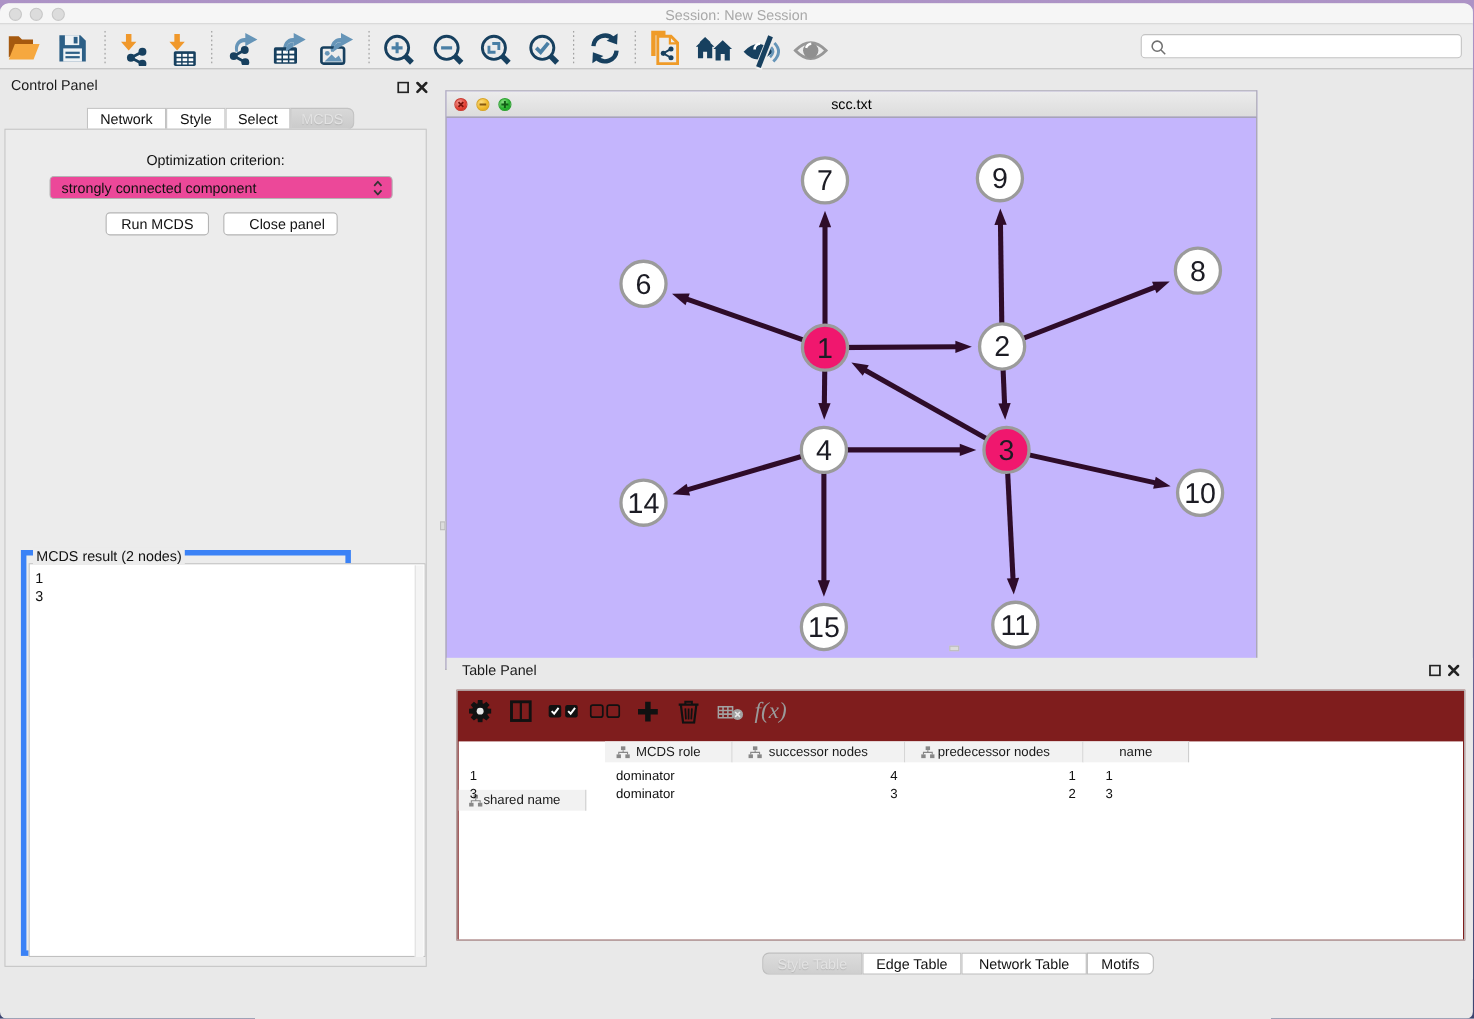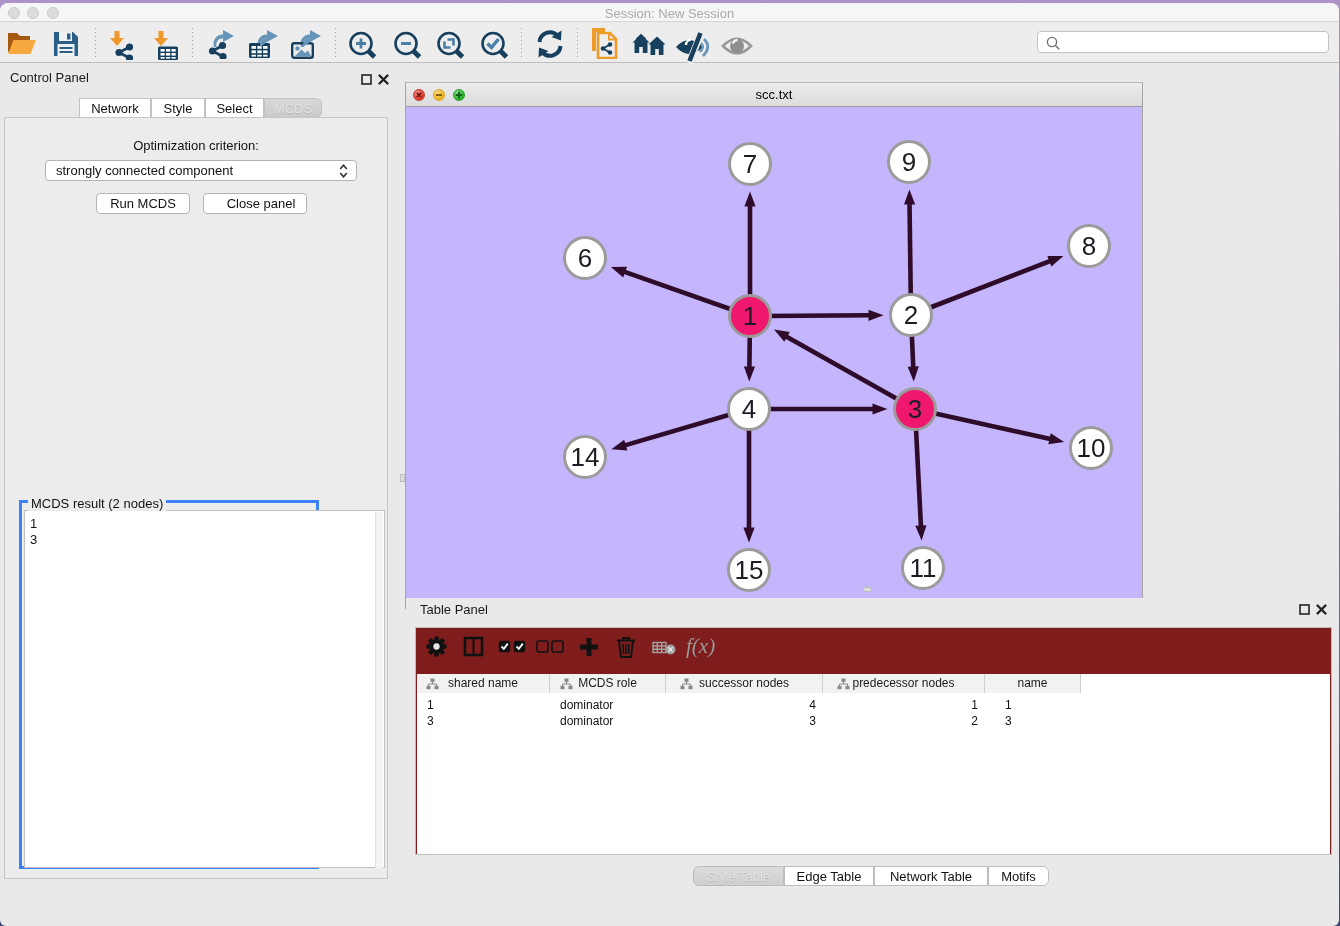--- a/index.html
+++ b/index.html
@@ -15,23 +15,23 @@
 .tbi { position:absolute; top:6px; }
 .tsep { position:absolute; top:5px; height:30px; width:1px; background-image:linear-gradient(#9a9a9a 33%, rgba(255,255,255,0) 0%); background-size:1px 4px; }
 #search { position:absolute; left:1037px; top:8px; width:292px; height:22px; background:#fff; border:1px solid #c3c3c3; border-radius:4px; }
 
 #cp { position:absolute; left:0; top:61px; width:392px; height:826px; background:#e9e9e9; }
 #cp-title { position:absolute; left:10px; top:6px; font-size:13px; color:#1a1a1a; }
 #cp-tabs { position:absolute; left:79px; top:34px; height:20px; }
 .tab { position:absolute; top:0; height:20px; background:#fff; border:1px solid #c2c2c2; font-size:13px; text-align:center; line-height:19px; color:#111; }
 #cp-content { position:absolute; left:4px; top:53px; width:384px; height:762px; background:#ececec; border:1px solid #c6c6c6; }
 #opt-label { position:absolute; left:0; top:20px; width:100%; text-align:center; font-size:13px; color:#111; }
-#combo { position:absolute; left:40px; top:42px; width:312px; height:21px; background:#ffffff; border:1px solid #b4b4b4; border-radius:4px; font-size:13px; line-height:19px; padding-left:10px; color:#111; }
+#combo { position:absolute; left:40px; top:42px; width:312px; height:21px; background:#ec4899; border:1px solid #b4b4b4; border-radius:4px; font-size:13px; line-height:19px; padding-left:10px; color:#111; }
 .btn { position:absolute; top:75px; height:21px; background:#fff; border:1px solid #b4b4b4; border-radius:4px; font-size:13px; text-align:center; line-height:19px; color:#111; }
-#fieldset { position:absolute; left:14px; top:382px; width:300px; height:369px; border:3px solid #3b82f6;padding-left:24px; }
+#fieldset { position:absolute; left:14px; top:382px; width:300px; height:369px; border:5px solid #3b82f6;padding-left:24px; }
 #fs-legend { position:absolute; left:6px; top:-7px; z-index:2; background:#ececec; padding:0 3px; font-size:13px; color:#111; }
 #fs-area { position:absolute; left:2px; top:7px; width:361px; height:358px; background:#fff; border:1px solid #c0c0c0; }
 #fs-scroll { position:absolute; right:1px; top:1px; width:8px; height:356px; background:#f4f4f4; border-left:1px solid #e0e0e0; }
 
 #nw { position:absolute; left:405px; top:79px; width:738px; height:527px; background:#c4b5fd; border:1px solid #a6a6a6; border-top:none; }
 #nw-tb { position:absolute; left:0; top:0; width:100%; height:25px; background:linear-gradient(#ececec,#dcdcdc); border-bottom:1px solid #9c9c9c; border-top:1px solid #b9b9b9;}
 .nwl { position:absolute; top:6px; width:12px; height:12px; border-radius:50%; }
 #nw-title { position:absolute; top:4px; width:100%; text-align:center; font-size:13px; color:#000; }
 
 #tp { position:absolute; left:406px; top:595px; width:933px; height:292px; background:#e9e9e9; }
@@ -338,21 +338,21 @@
       <svg style="position:absolute; left:236px; top:13px;" width="24" height="14" viewBox="0 0 24 14">
         <g fill="none" stroke="#a2a2a2" stroke-width="1.4">
             <rect x="1" y="1.5" width="13" height="10"></rect>
             <path d="M1 5 L14 5 M1 8.2 L14 8.2 M5.3 1.5 L5.3 11.5 M9.7 1.5 L9.7 11.5"></path>
           </g>
         <circle cx="18.5" cy="8.5" r="5" fill="#a2a2a2"></circle>
         <path d="M16.3 6.3 L20.7 10.7 M20.7 6.3 L16.3 10.7" stroke="#e7e7e7" stroke-width="1.4"></path>
       </svg>
       <div style="position:absolute; left:270px; top:6px; font-family:'Liberation Serif',serif; font-style:italic; font-size:21px; color:#9a9a9a;">f(x)</div>
       <div id="tp-table">
-        <div class="th" style="left:0; width:133px;"><svg class="treei" width="13" height="12" viewBox="0 0 13 12" style="position:absolute;left:9px;top:4px;">
+        <div class="th" style="left:0; width:116px;margin-top:44px;"><svg class="treei" width="13" height="12" viewBox="0 0 13 12" style="position:absolute;left:9px;top:4px;">
               <rect x="4.5" y="0.5" width="4" height="3.4" fill="#888"></rect>
               <rect x="0.5" y="7.8" width="4" height="3.4" fill="#888"></rect>
               <rect x="8.5" y="7.8" width="4" height="3.4" fill="#888"></rect>
               <path d="M6.5 4 L6.5 6 M2.5 7.8 L2.5 6 L10.5 6 L10.5 7.8" stroke="#888" fill="none"></path>
             </svg>shared name</div>
         <div class="th" style="left:133px; width:116px;"><svg class="treei" width="13" height="12" viewBox="0 0 13 12" style="position:absolute;left:10px;top:4px;">
               <rect x="4.5" y="0.5" width="4" height="3.4" fill="#888"></rect>
               <rect x="0.5" y="7.8" width="4" height="3.4" fill="#888"></rect>
               <rect x="8.5" y="7.8" width="4" height="3.4" fill="#888"></rect>
               <path d="M6.5 4 L6.5 6 M2.5 7.8 L2.5 6 L10.5 6 L10.5 7.8" stroke="#888" fill="none"></path>

